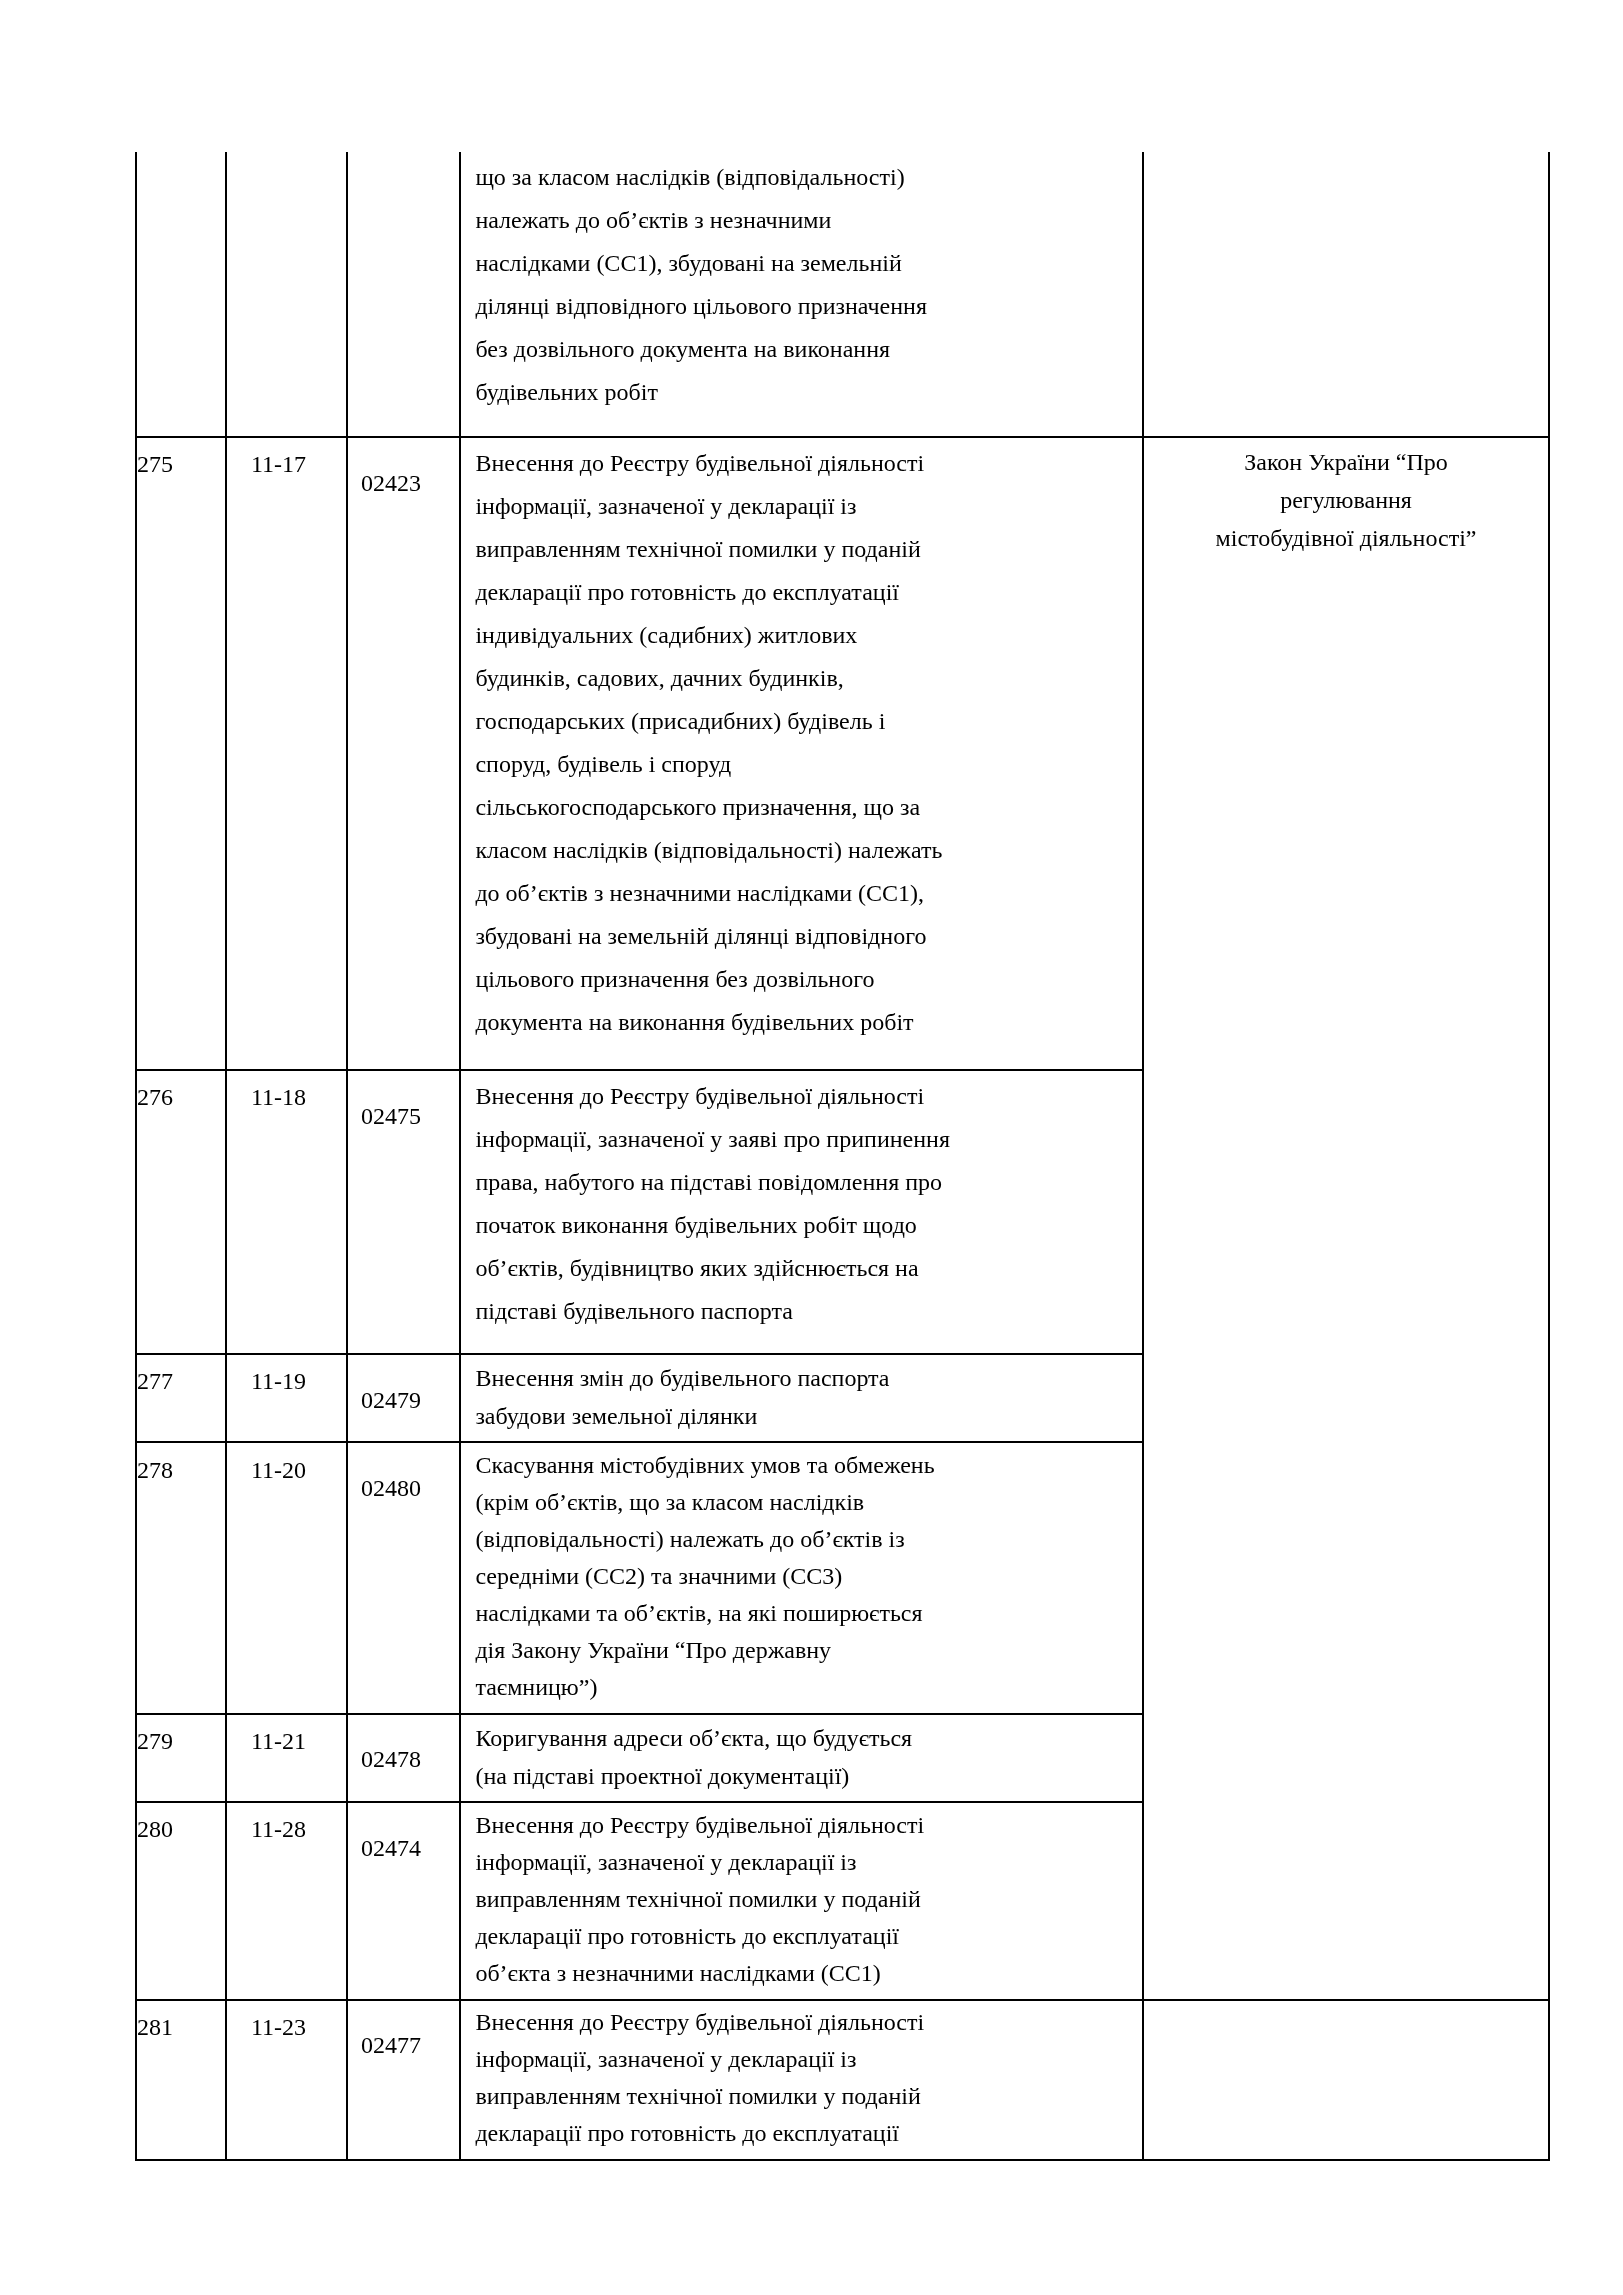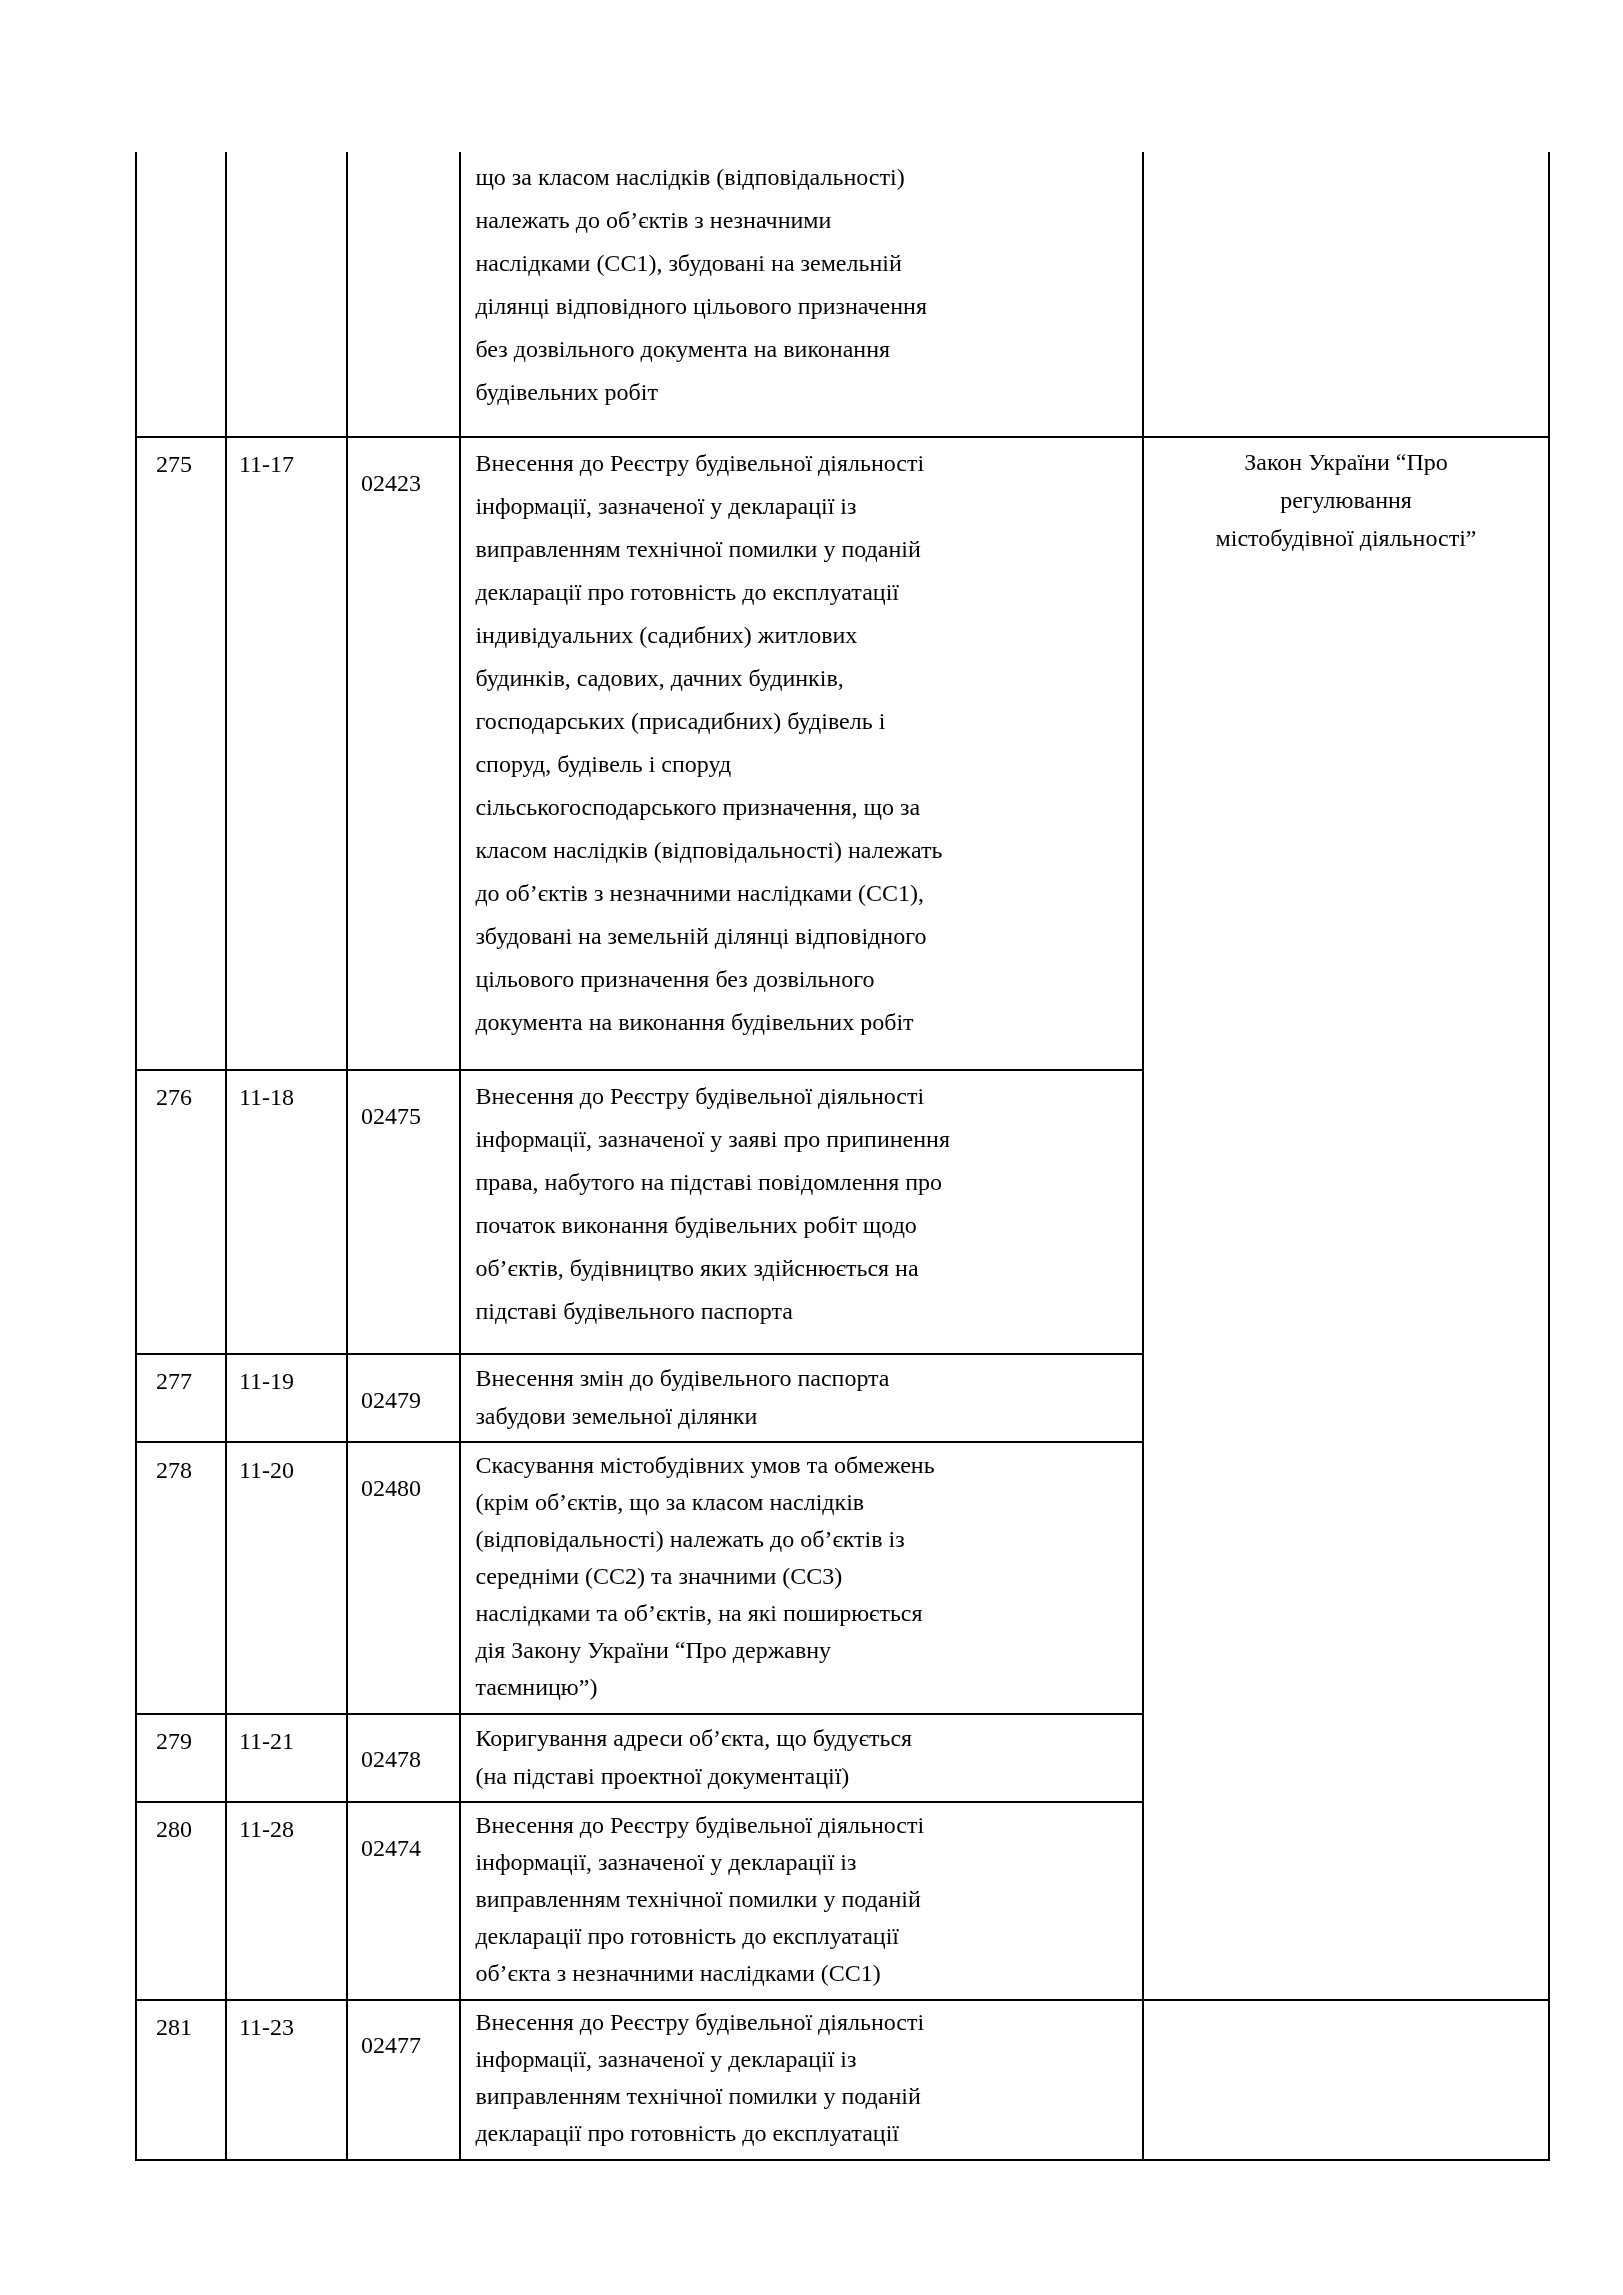--- a/index.html
+++ b/index.html
@@ -15,22 +15,22 @@
   table.reg col.c-id   { width: 113px; }
   table.reg col.c-name { width: 683px; }
   table.reg col.c-law  { width: 406px; }
   table.reg td {
     border-left: 2px solid #000; border-right: 2px solid #000;
     border-top: 2.6px solid #000; border-bottom: 2.6px solid #000;
     vertical-align: top; font-size: 24px; line-height: 43px;
     padding: 3.9px 9.2px 6.5px 13px; word-wrap: break-word;
   }
   table.reg tr.cont td { border-top: none; }
-  table.reg td.num  { padding-left: 19px; padding-top: 5.2px; margin-left: 6px; }
-  table.reg td.code { padding-left: 12px; padding-top: 5.2px; }
+  table.reg td.num  { padding-left: 0; padding-top: 5.2px; margin-left: 6px; }
+  table.reg td.code { padding-left: 24px; padding-top: 5.2px; }
   table.reg td.id   { padding-left: 13px; padding-top: 23.6px; }
   table.reg td.name { padding-left: 14.4px; padding-right: 6.5px; }
   table.reg td.law  { text-align: center; padding: 5.2px 11.8px; line-height: 38px; }
   table.reg tr.r277 td.name, table.reg tr.r279 td.name { line-height: 38px; }
   table.reg tr.r278 td.name, table.reg tr.r280 td.name, table.reg tr.r281 td.name { line-height: 37px; }
   table.reg tr.last td { border-bottom: 2.6px solid #000; }
   .name-text { white-space: pre-line; }
 </style>
 </head>
 <body>

